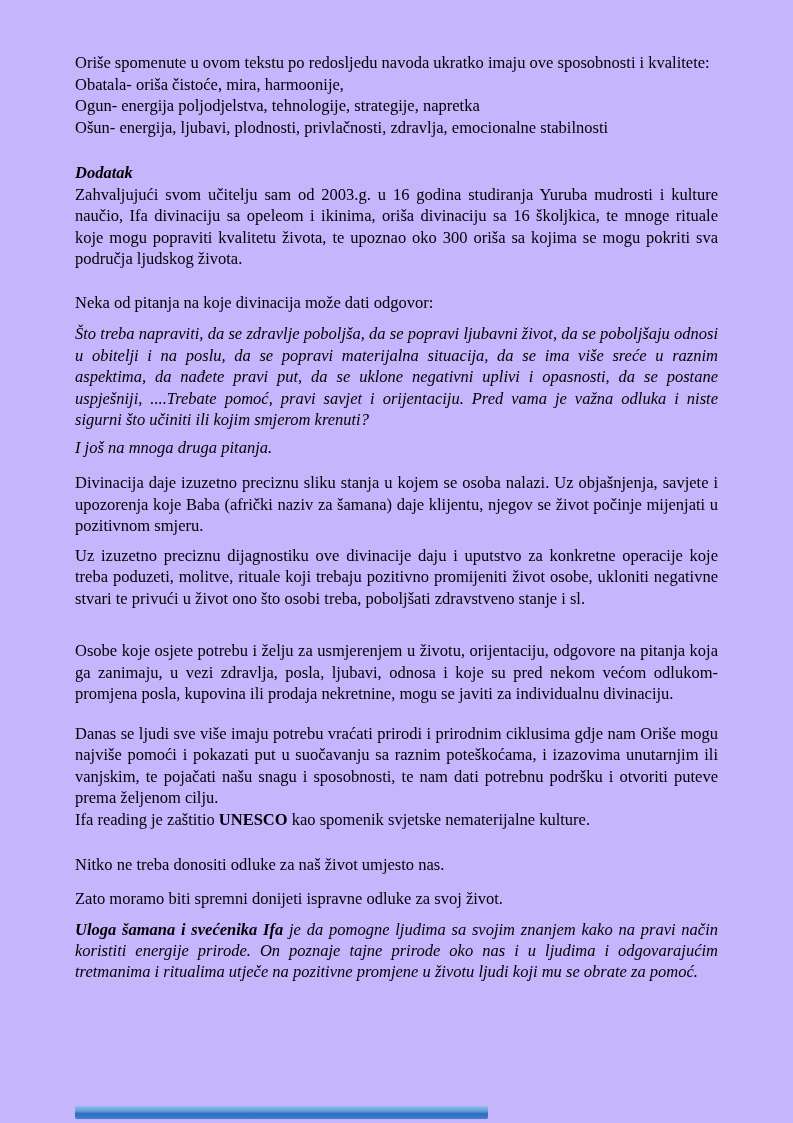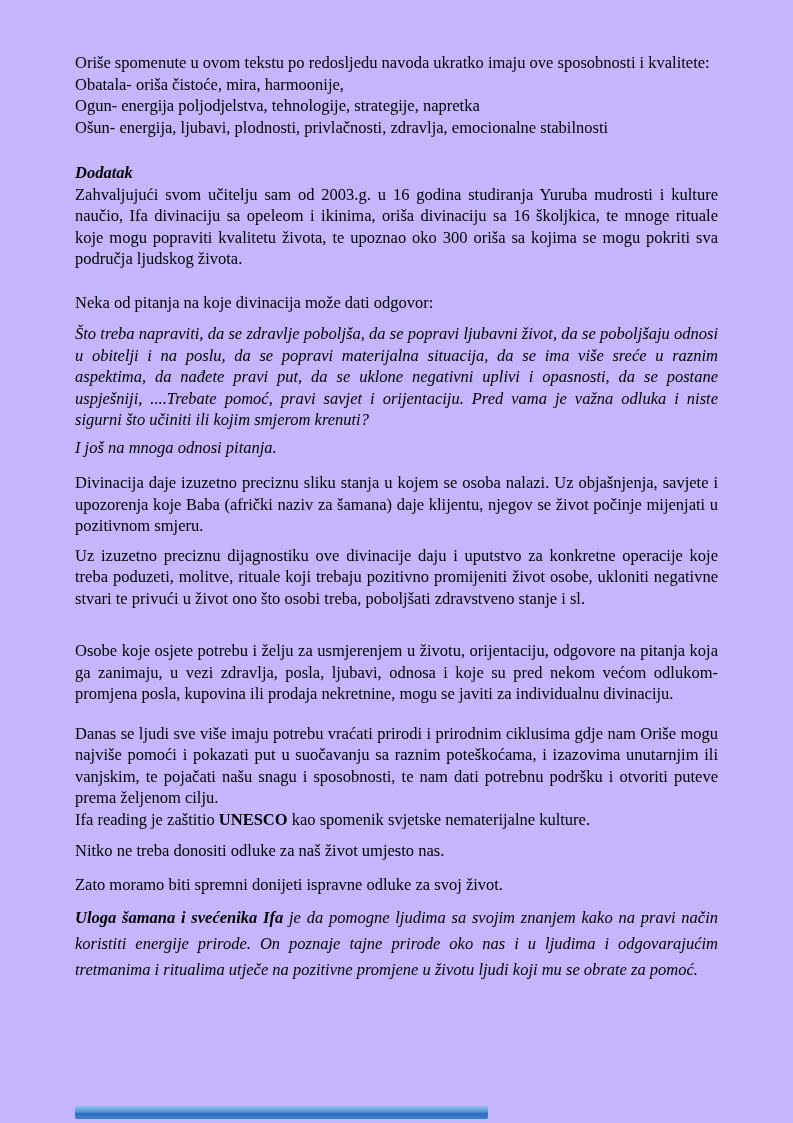--- a/index.html
+++ b/index.html
@@ -21,24 +21,24 @@
   .bi   { font-weight:bold; font-style:italic; }
   .b    { font-weight:bold; }
   .mt-dodatak   { margin-top:24px; }
   .mt-neka      { margin-top:22px; }
   .mt-questions { margin-top:10px;font-family:Liberation Serif, serif; }
   .mt-more      { margin-top:6px; }
   .mt-div1      { margin-top:14px; }
   .mt-div2      { margin-top:8px; }
   .mt-osobe     { margin-top:31px; }
   .mt-danas     { margin-top:18px; }
-  .mt-nitko     { margin-top:10px; }
+  .mt-nitko     { margin-top:24px; }
   .mt-zato      { margin-top:12px; }
   .mt-uloga     { margin-top:10px; }
-  .final { line-height:26px; text-align:justify; font-style:italic; }
+  .final { line-height:21px; text-align:justify; font-style:italic; }
   .blue-bar {
     position:absolute;
     left:75px; top:1106px;
     width:413px; height:13px;
     border-radius:2px;
     background:linear-gradient(180deg,#8fc1ea 0%,#5f9ada 40%,#2f6cbe 60%,#3e7fd0 100%);
   }
 </style>
 </head>
 <body>
@@ -54,21 +54,21 @@
   </div>
 
   <p class="bi mt-dodatak">Dodatak</p>
 
   <p class="just">Zahvaljujući svom učitelju sam od 2003.g. u 16 godina studiranja Yuruba mudrosti i kulture naučio, Ifa divinaciju sa opeleom i ikinima, oriša divinaciju sa 16 školjkica, te mnoge rituale koje mogu popraviti kvalitetu života, te upoznao oko 300 oriša sa kojima se mogu pokriti sva područja ljudskog života.</p>
 
   <p class="mt-neka">Neka od pitanja na koje divinacija može dati odgovor:</p>
 
   <p class="just it mt-questions">Što treba napraviti, da se zdravlje poboljša, da se popravi ljubavni život, da se poboljšaju odnosi u obitelji i na poslu, da se popravi materijalna situacija, da se ima više sreće u raznim aspektima, da nađete pravi put, da se uklone negativni uplivi i opasnosti, da se postane uspješniji, ....Trebate pomoć, pravi savjet i orijentaciju. Pred vama je važna odluka i niste sigurni što učiniti ili kojim smjerom krenuti?</p>
 
-  <p class="it mt-more">I još na mnoga odnosi pitanja.</p>
+  <p class="it mt-more">I još na mnoga druga pitanja.</p>
 
   <p class="just mt-div1">Divinacija  daje izuzetno preciznu sliku stanja  u kojem se osoba nalazi. Uz objašnjenja, savjete i upozorenja koje Baba (afrički naziv za šamana) daje klijentu,  njegov se život počinje mijenjati u pozitivnom smjeru.</p>
 
   <p class="just mt-div2">Uz izuzetno preciznu dijagnostiku ove divinacije daju i uputstvo za konkretne operacije koje treba poduzeti, molitve, rituale koji trebaju pozitivno promijeniti život osobe, ukloniti negativne stvari te privući u život ono što osobi treba, poboljšati zdravstveno stanje i sl.</p>
 
   <p class="just mt-osobe">Osobe koje osjete potrebu i želju za usmjerenjem u životu, orijentaciju, odgovore na pitanja koja ga zanimaju, u vezi zdravlja, posla, ljubavi, odnosa i koje su pred nekom većom odlukom- promjena posla, kupovina ili prodaja nekretnine,  mogu se javiti za individualnu divinaciju.</p>
 
   <div class="mt-danas">
     <p class="just">Danas se ljudi sve više imaju potrebu vraćati prirodi i prirodnim ciklusima gdje nam Oriše mogu najviše pomoći i pokazati put u suočavanju sa raznim poteškoćama, i izazovima unutarnjim ili vanjskim, te pojačati našu snagu i sposobnosti, te nam dati potrebnu podršku i otvoriti puteve prema željenom cilju.</p>
     <p><span>Ifa reading je zaštitio </span><span class="b">UNESCO</span><span> kao spomenik svjetske nematerijalne kulture.</span></p>

